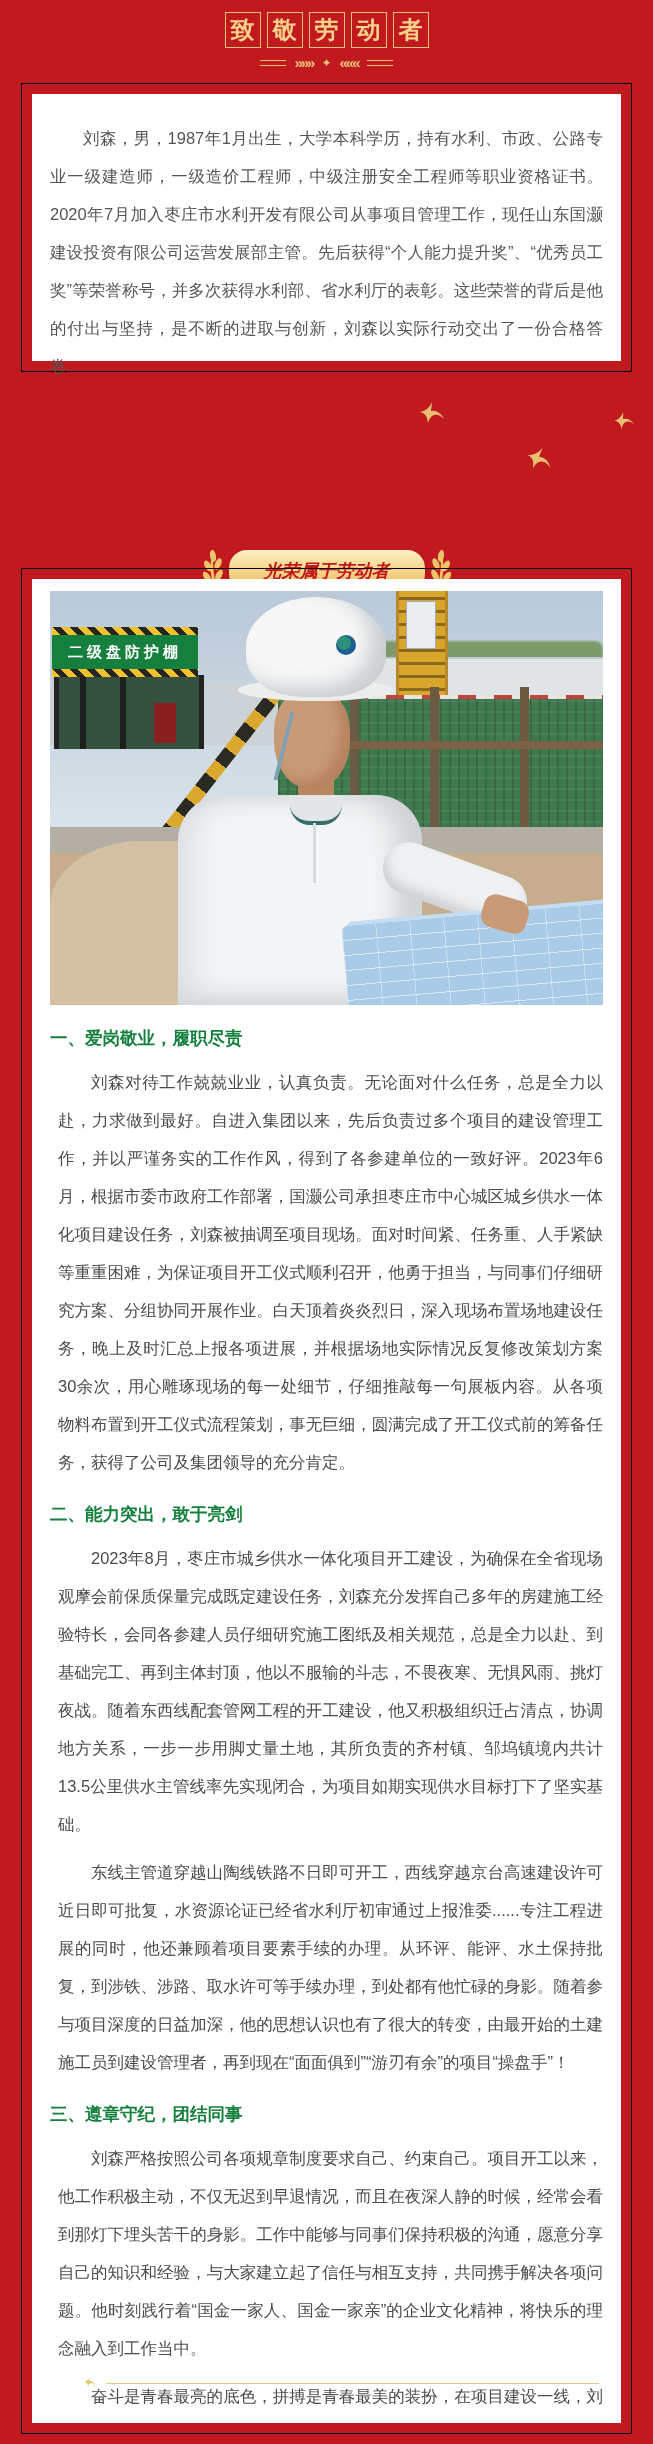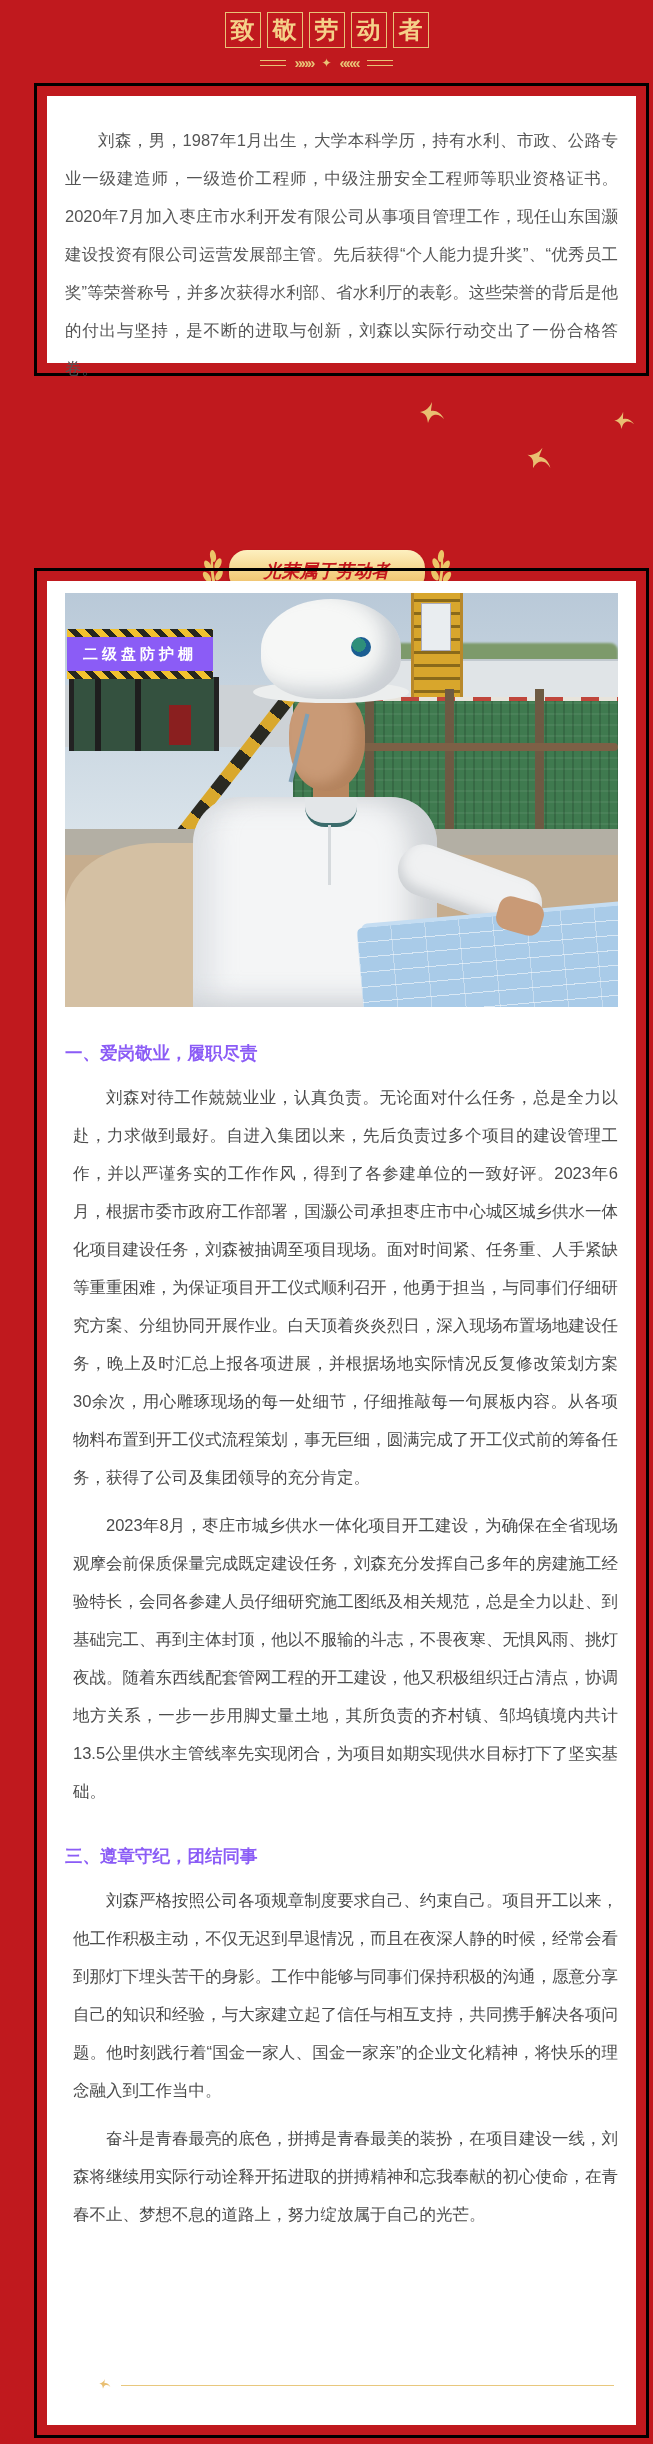--- a/index.html
+++ b/index.html
@@ -13,21 +13,21 @@
   .char-row{display:flex;justify-content:center;gap:6px;}
   .char-box{
     width:34px;height:34px;border:1px solid #e9c377;color:#f5d189;
     font-size:24px;font-weight:bold;line-height:34px;text-align:center;display:block;
   }
   .deco-row{margin-top:9px;display:flex;justify-content:center;align-items:center;gap:8px;color:#e9c377;}
   .deco-line{width:26px;height:4px;border-top:1px solid #e9c377;border-bottom:1px solid #e9c377;}
   .chev{font-size:15px;font-weight:bold;letter-spacing:-2px;line-height:12px;}
   .star{font-size:12px;line-height:12px;}
   
-  .card{position:absolute;left:34px;width:609px;border:3px solid #000000;}
+  .card{position:absolute;left:21px;width:609px;border:1px solid #000000;}
   .card-inner{position:absolute;inset:10px;background:#ffffff;}
   .card1{top:83px;height:287px;}
   .card1 .card-inner{padding:25px 18px 0 18px;box-sizing:border-box;}
   .intro-text{
     margin:0;font-size:16.5px;line-height:38px;color:#555555;
     text-indent:2em;text-align:justify;
   }
   
   .bird{position:absolute;fill:#e9bf72;}
   
@@ -50,21 +50,21 @@
   .sky{left:0;top:0;width:553px;height:240px;background:linear-gradient(180deg,#b9c9d8 0%,#d9e3ea 100%);}
   .tree-line{left:240px;top:50px;width:313px;height:32px;background:#7d9a6b;border-radius:8px;filter:blur(1px);}
   .site-wall{left:230px;top:66px;width:323px;height:66px;background:#e0e4e7;border-top:2px solid #c2c9cf;}
   .left-wall{left:0;top:92px;width:240px;height:62px;background:#cdd2d6;}
   .shelter{left:4px;top:84px;width:140px;height:74px;background:#34513f;border-left:5px solid #222;border-right:5px solid #222;}
   .shelter-bar{left:30px;top:84px;width:6px;height:74px;background:#1e1e1e;}
   .shelter-bar2{left:70px;top:84px;width:6px;height:74px;background:#1e1e1e;}
   .red-box{left:104px;top:112px;width:22px;height:40px;background:#8a1f1f;}
   .hazard{background:repeating-linear-gradient(45deg,#f2c12e 0 6px,#26261f 6px 12px);}
   .sign-stripe-top{left:2px;top:36px;width:146px;height:8px;}
-  .sign-panel{left:2px;top:44px;width:146px;height:40px;background:#8b5cf6;color:#fff;
+  .sign-panel{left:2px;top:44px;width:146px;height:40px;background:#15803d;color:#fff;
     font-size:15px;font-weight:bold;line-height:34px;text-align:center;letter-spacing:4px;}
   .sign-stripe-bottom{left:2px;top:78px;width:146px;height:8px;}
   .tower-crane{left:346px;top:0;width:46px;height:136px;
     background:repeating-linear-gradient(0deg,#d8a62c 0 10px,#8a6a1a 10px 13px);
     border-left:3px solid #b8882a;border-right:3px solid #b8882a;}
   .crane-sign{left:356px;top:10px;width:28px;height:46px;background:#e9edf0;border:1px solid #aab;}
   .mesh-fence{left:228px;top:108px;width:325px;height:190px;
     background:#3f7a4f;
     background-image:repeating-linear-gradient(90deg,rgba(0,0,0,.14) 0 2px,transparent 2px 9px),
                      repeating-linear-gradient(0deg,rgba(255,255,255,.06) 0 2px,transparent 2px 11px);}
@@ -96,21 +96,21 @@
   .worker-arm{left:330px;top:268px;width:150px;height:52px;background:#f0f1f2;border-radius:26px;
     transform:rotate(20deg);box-shadow:inset 0 -8px 12px rgba(170,176,182,.5);}
   .worker-hand{left:432px;top:306px;width:46px;height:34px;background:#c99a76;border-radius:12px;transform:rotate(16deg);}
   .blueprint{left:296px;top:322px;width:300px;height:120px;background:#a9cbe8;border-radius:6px;transform:rotate(-5deg);
     background-image:repeating-linear-gradient(0deg,rgba(255,255,255,.55) 0 1px,transparent 1px 15px),
                      repeating-linear-gradient(90deg,rgba(255,255,255,.35) 0 1px,transparent 1px 34px);}
   .blueprint-fold{left:296px;top:318px;width:300px;height:16px;background:#c5ddf2;border-radius:6px 6px 0 0;transform:rotate(-5deg);}
   
   .content{padding:0;}
   .content h3{
-    margin:31px 0 0 0;font-size:17.5px;line-height:30px;color:#8b5cf6;font-weight:bold;
+    margin:18px 0 0 0;font-size:17.5px;line-height:30px;color:#15803d;font-weight:bold;
   }
   .content p{
     margin:10px 0 0 8px;font-size:16.5px;line-height:38px;color:#4b4b4b;
     text-indent:2em;text-align:justify;
   }
   
   .divider{position:absolute;left:18px;right:18px;bottom:34px;display:flex;align-items:center;gap:10px;}
   .divider .mini-bird{width:16px;height:12px;fill:#e9bf72;flex:0 0 auto;margin-left:30px;}
   .divider-line{height:1px;background:#e8c87e;flex:1;margin-right:4px;}
 </style>
@@ -209,21 +209,23 @@
       <div class="chin-strap"></div>
       <div class="hat-brim"></div>
       <div class="hard-hat"></div>
       <div class="helmet-logo"></div>
     </div>
 
     <div class="content">
       <h3>一、爱岗敬业，履职尽责</h3>
       <p>刘森对待工作兢兢业业，认真负责。无论面对什么任务，总是全力以赴，力求做到最好。自进入集团以来，先后负责过多个项目的建设管理工作，并以严谨务实的工作作风，得到了各参建单位的一致好评。2023年6月，根据市委市政府工作部署，国灏公司承担枣庄市中心城区城乡供水一体化项目建设任务，刘森被抽调至项目现场。面对时间紧、任务重、人手紧缺等重重困难，为保证项目开工仪式顺利召开，他勇于担当，与同事们仔细研究方案、分组协同开展作业。白天顶着炎炎烈日，深入现场布置场地建设任务，晚上及时汇总上报各项进展，并根据场地实际情况反复修改策划方案30余次，用心雕琢现场的每一处细节，仔细推敲每一句展板内容。从各项物料布置到开工仪式流程策划，事无巨细，圆满完成了开工仪式前的筹备任务，获得了公司及集团领导的充分肯定。</p>
 
+      <h3>二、能力突出，敢于亮剑</h3>
       <p>2023年8月，枣庄市城乡供水一体化项目开工建设，为确保在全省现场观摩会前保质保量完成既定建设任务，刘森充分发挥自己多年的房建施工经验特长，会同各参建人员仔细研究施工图纸及相关规范，总是全力以赴、到基础完工、再到主体封顶，他以不服输的斗志，不畏夜寒、无惧风雨、挑灯夜战。随着东西线配套管网工程的开工建设，他又积极组织迁占清点，协调地方关系，一步一步用脚丈量土地，其所负责的齐村镇、邹坞镇境内共计13.5公里供水主管线率先实现闭合，为项目如期实现供水目标打下了坚实基础。</p>
+      <p>东线主管道穿越山陶线铁路不日即可开工，西线穿越京台高速建设许可近日即可批复，水资源论证已经省水利厅初审通过上报淮委......专注工程进展的同时，他还兼顾着项目要素手续的办理。从环评、能评、水土保持批复，到涉铁、涉路、取水许可等手续办理，到处都有他忙碌的身影。随着参与项目深度的日益加深，他的思想认识也有了很大的转变，由最开始的土建施工员到建设管理者，再到现在“面面俱到”“游刃有余”的项目“操盘手”！</p>
 
       <h3>三、遵章守纪，团结同事</h3>
       <p>刘森严格按照公司各项规章制度要求自己、约束自己。项目开工以来，他工作积极主动，不仅无迟到早退情况，而且在夜深人静的时候，经常会看到那灯下埋头苦干的身影。工作中能够与同事们保持积极的沟通，愿意分享自己的知识和经验，与大家建立起了信任与相互支持，共同携手解决各项问题。他时刻践行着“国金一家人、国金一家亲”的企业文化精神，将快乐的理念融入到工作当中。</p>
       <p>奋斗是青春最亮的底色，拼搏是青春最美的装扮，在项目建设一线，刘森将继续用实际行动诠释开拓进取的拼搏精神和忘我奉献的初心使命，在青春不止、梦想不息的道路上，努力绽放属于自己的光芒。</p>
     </div>
 
     <div class="divider">
       <svg class="mini-bird" viewBox="0 0 32 26">
         <path d="M20 0 C18 5 14 9 8 10 C12 11 14 13 15 16 L16 21 C17 17 19 14 22 13 C26 12 29 14 32 17 C29 11 24 8 19 9 C19 6 20 3 20 0 Z"></path>
       </svg>

